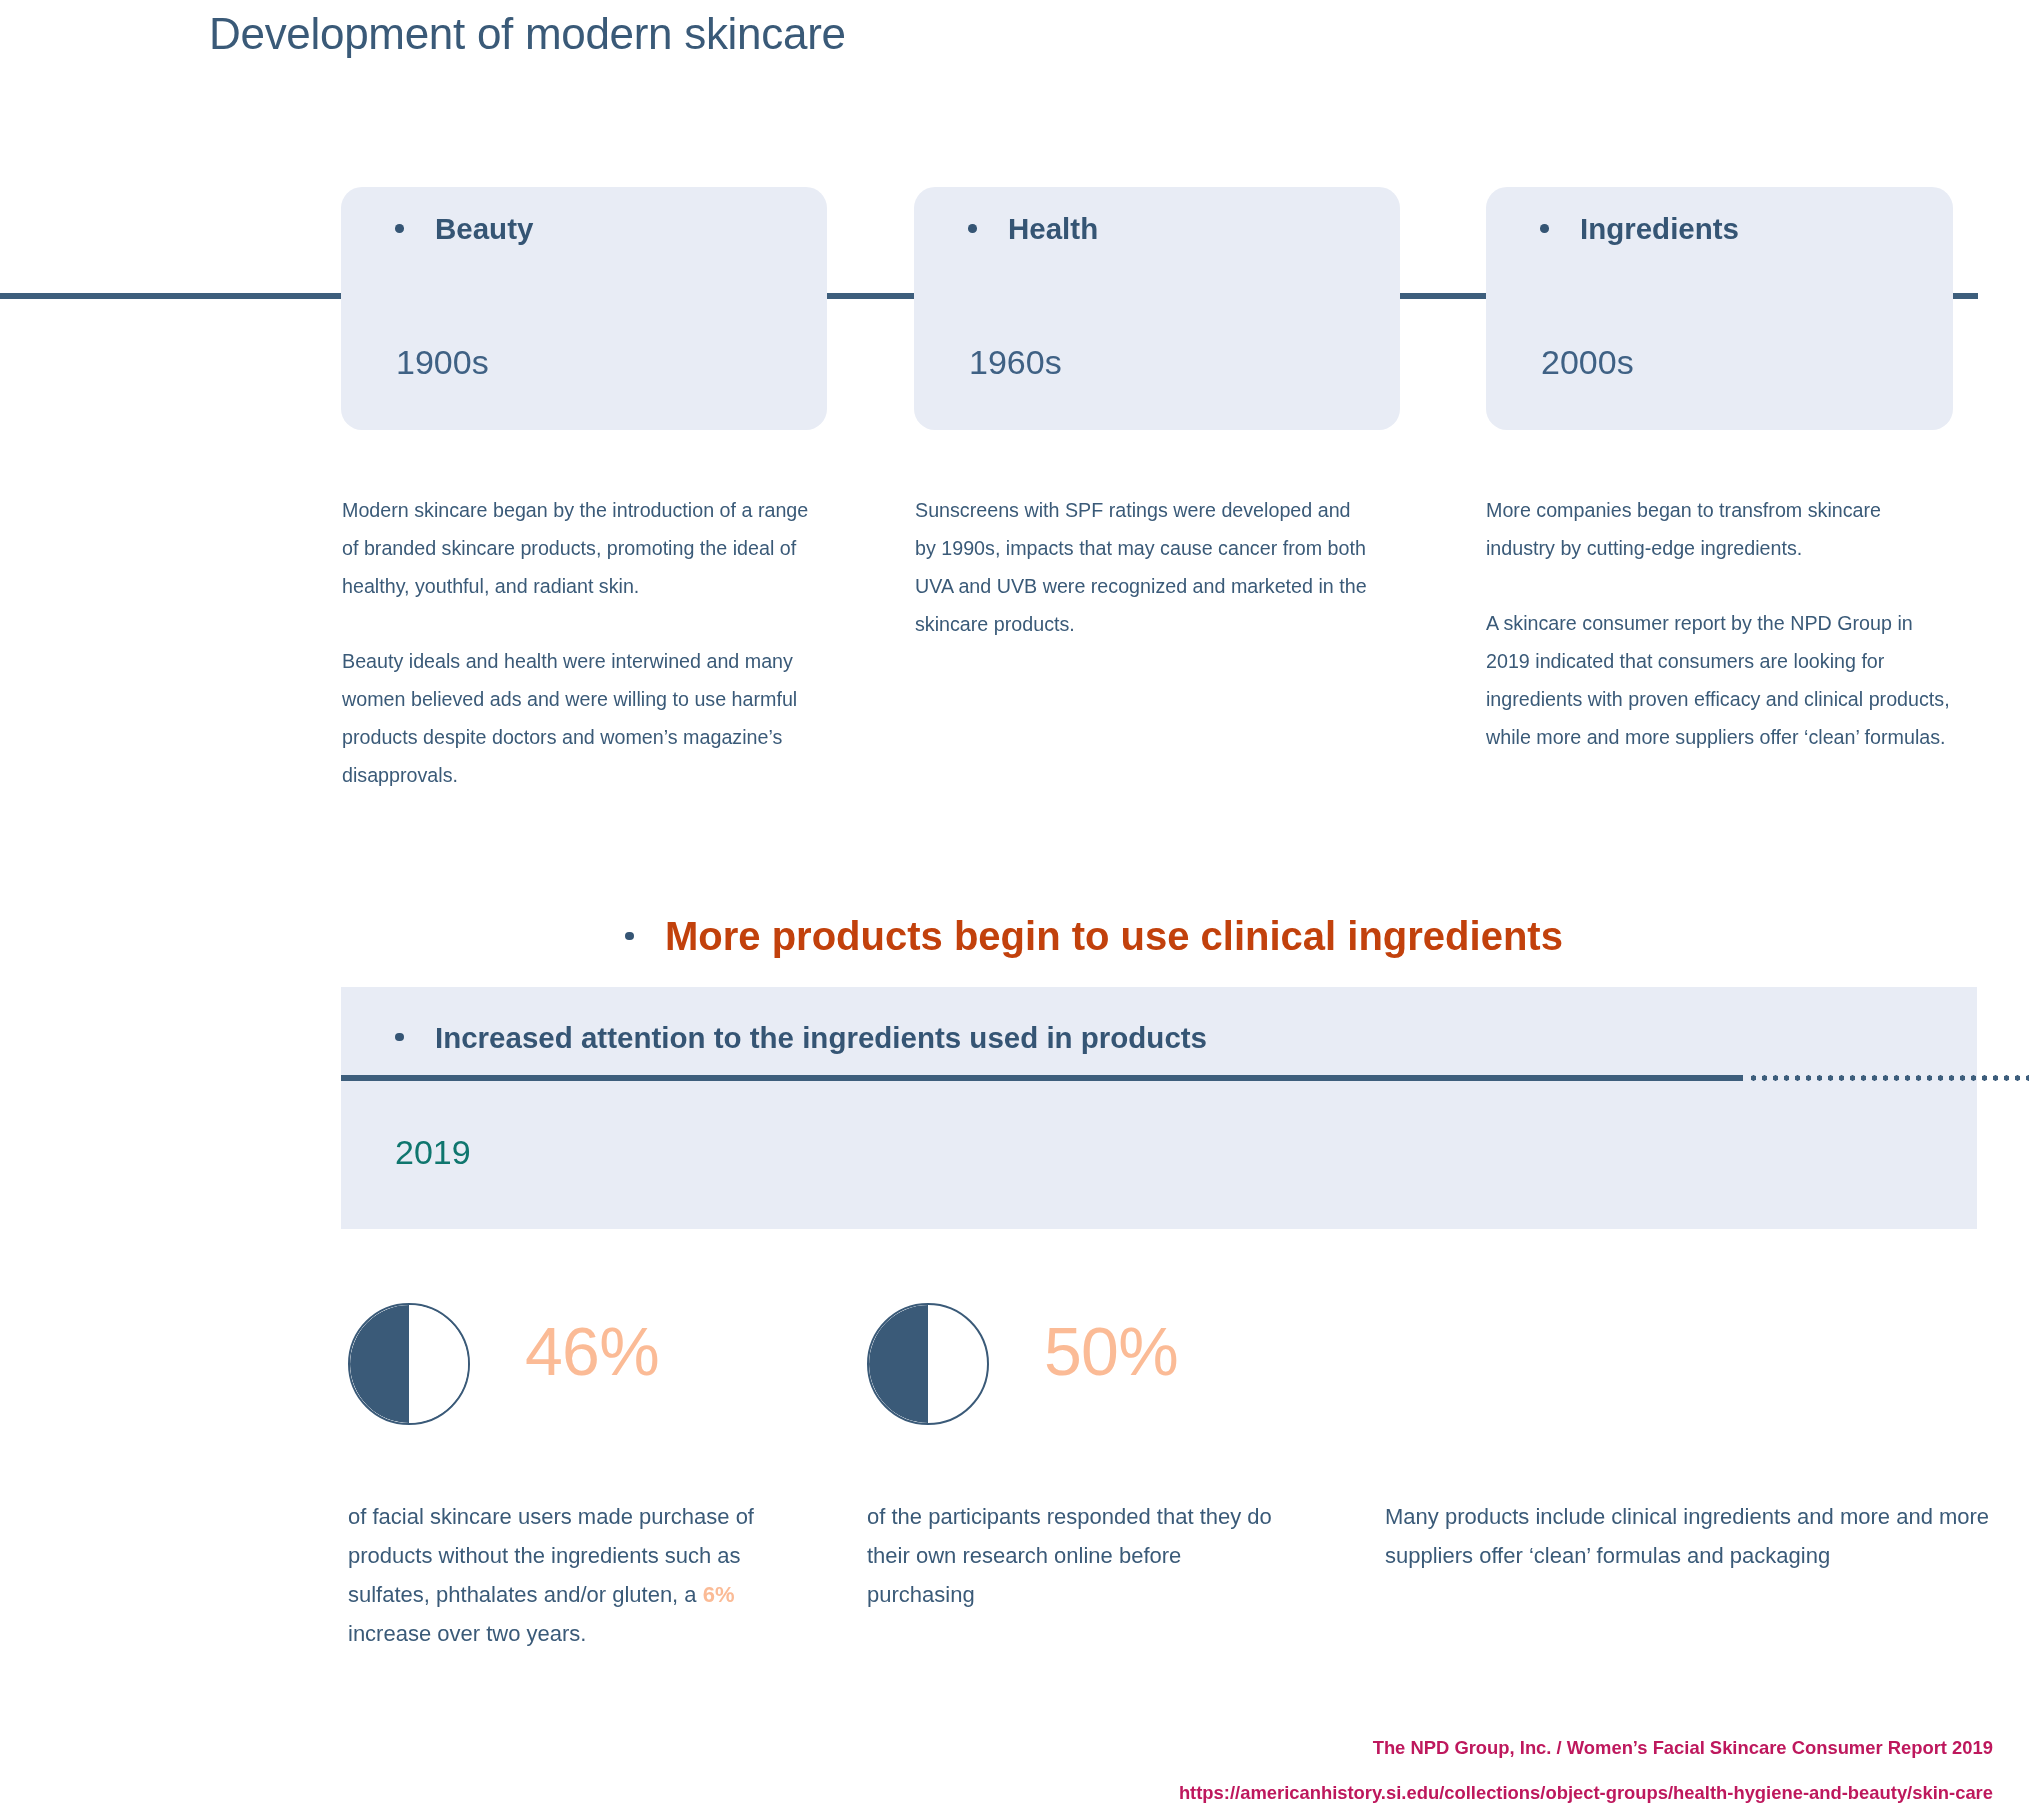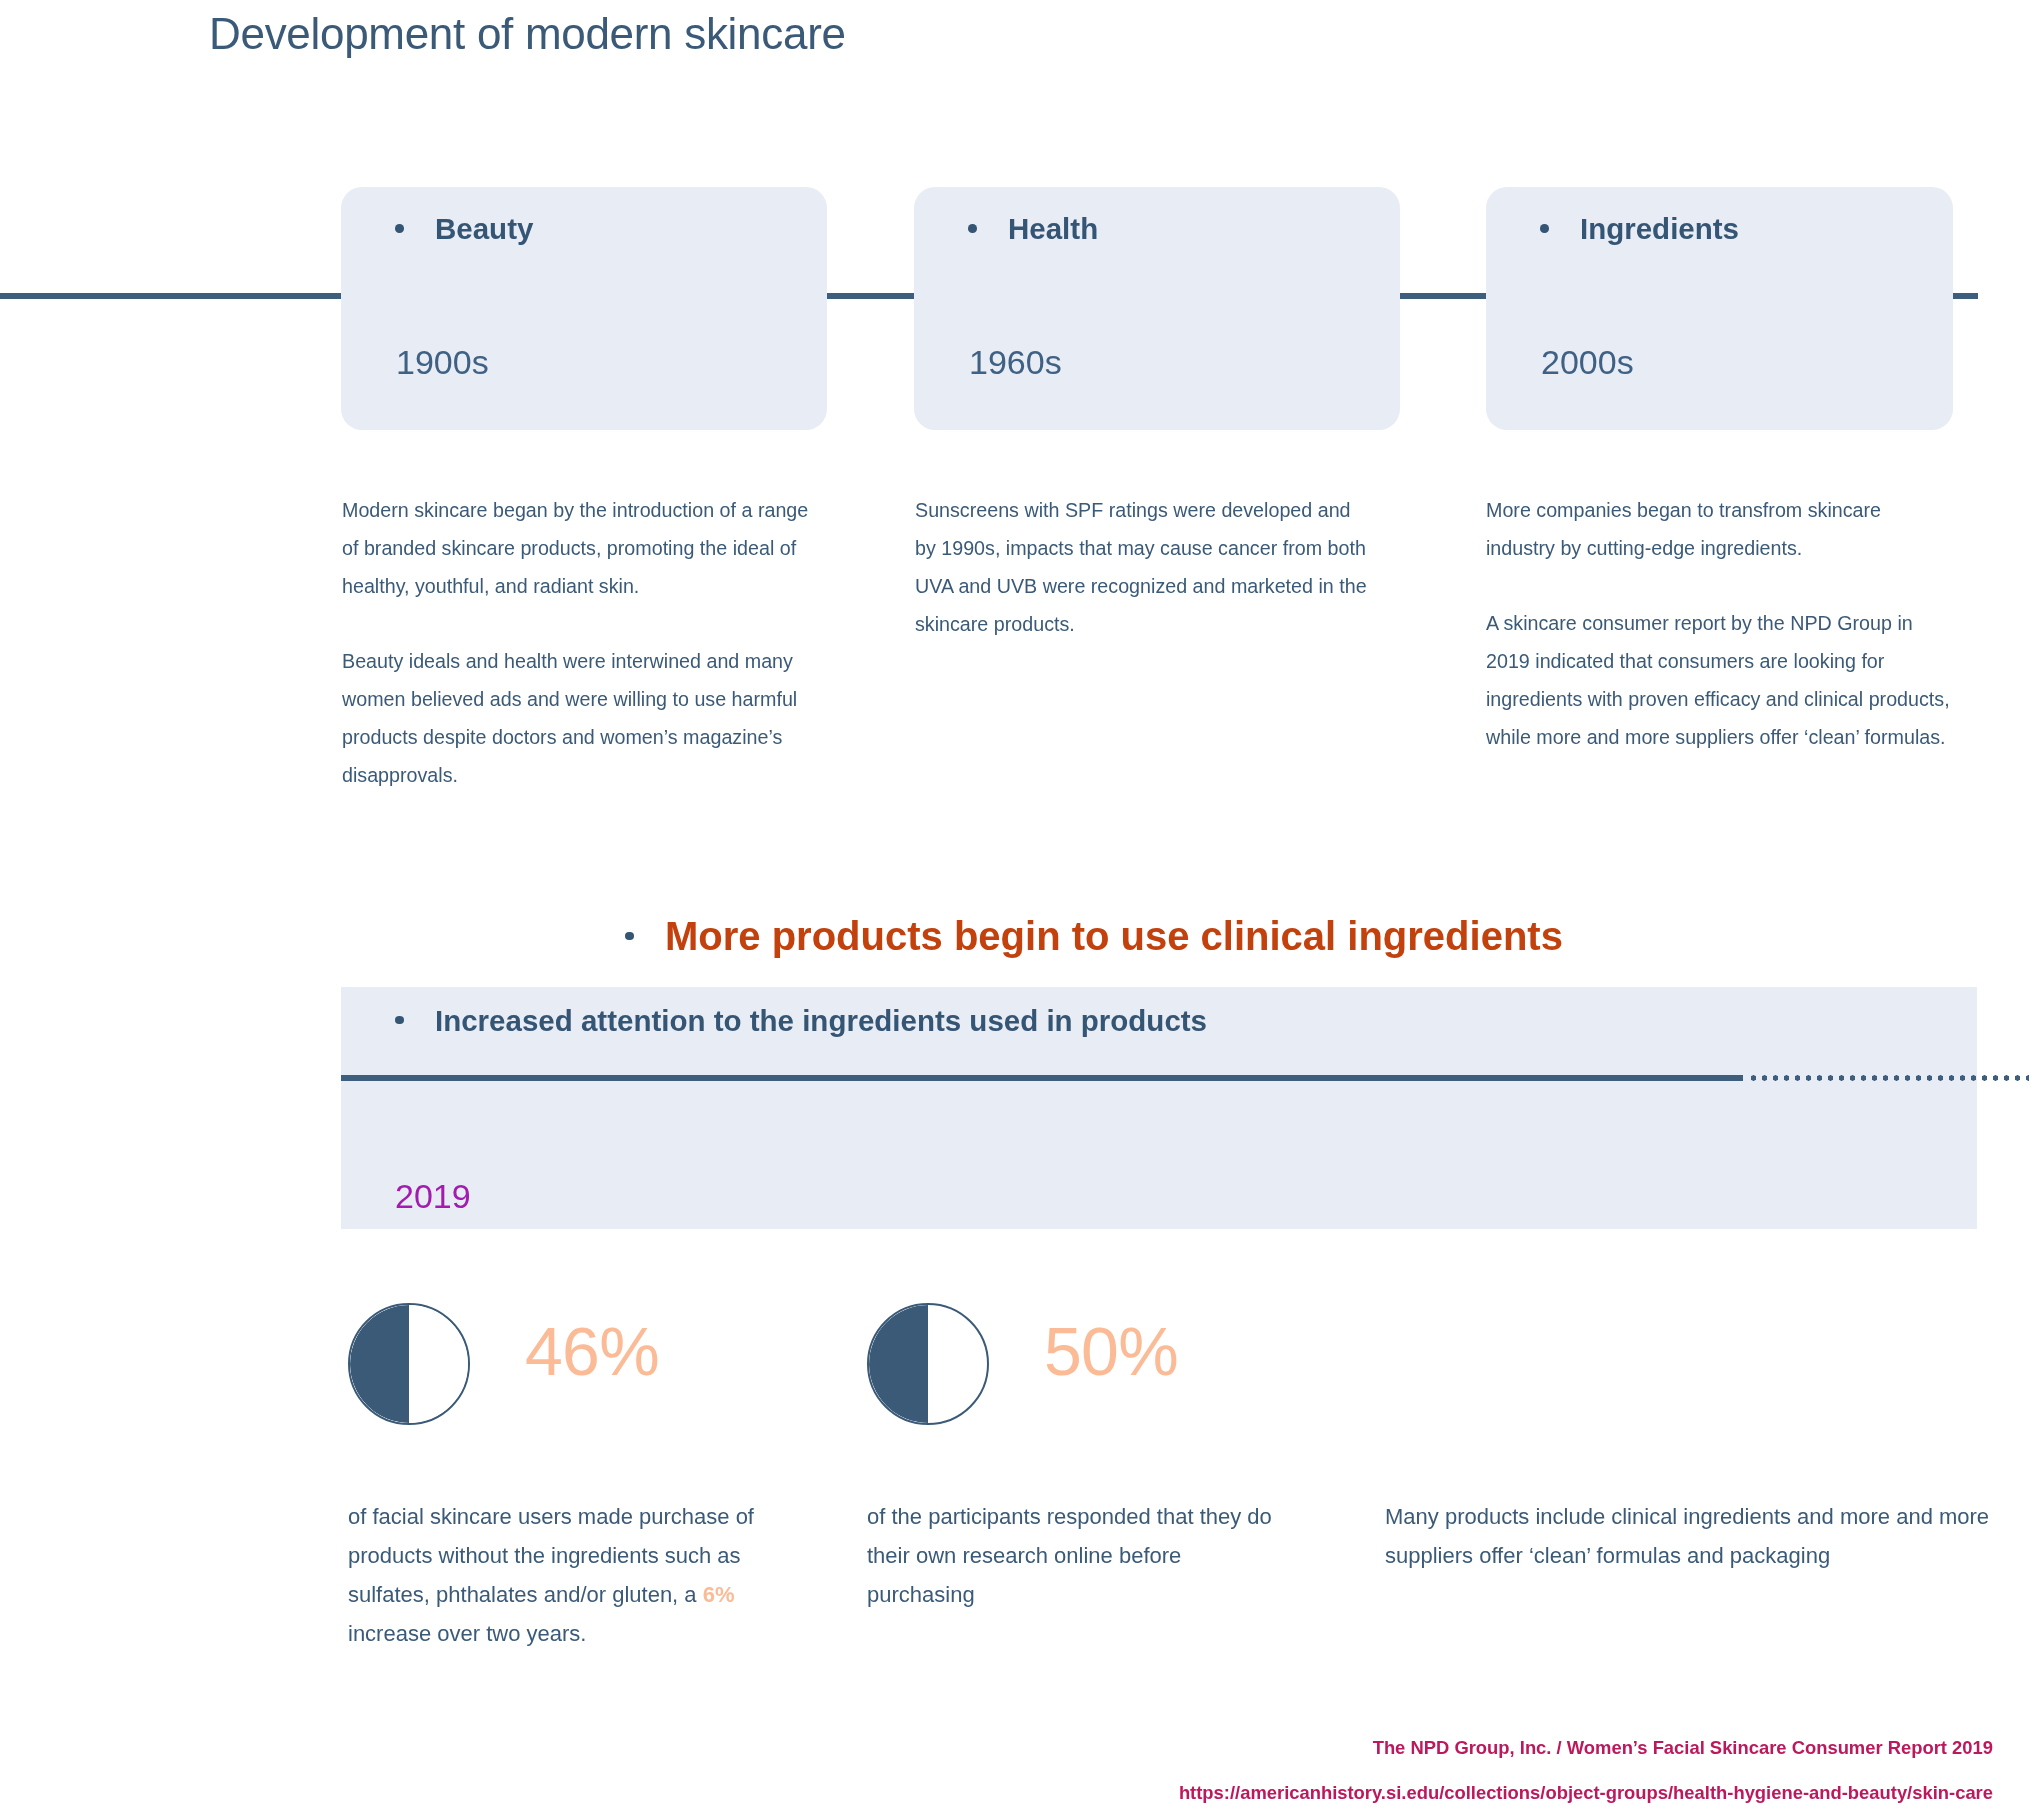--- a/index.html
+++ b/index.html
@@ -105,21 +105,21 @@
   }
 
   .mid-panel{
     position:absolute;
     left:341px; top:987px;
     width:1636px; height:242px;
     background:#e8ecf5;
   }
   .mid-panel-head{
     position:absolute;
-    left:54px; top:17px;
+    left:54px; top:34px;
     font-size:29.5px;
     font-weight:bold;
     color:#355574;
     white-space:nowrap;
   }
   .mid-panel-head .dot{
     display:inline-block;
     width:8.5px;height:8.5px;border-radius:50%;
     background:#355574;
     vertical-align:middle;
@@ -138,23 +138,22 @@
     left:1748px; top:1075px;
     width:281px; height:5.9px;
     background-image:radial-gradient(circle, #3d5e7c 42%, rgba(0,0,0,0) 45%);
     background-size:11px 5.9px;
     background-repeat:repeat-x;
   }
   .mid-year{
     position:absolute;
     left:54px; top:146px;
     font-size:34px;
-    color:#a21caf;
-    white-space:nowrap;
-    margin-top:44px;
+    color:#0f766e;
+    white-space:nowrap;
   }
 
   
   .stat{position:absolute;}
   .stat.s1{left:348px; top:1303px;}
   .stat.s2{left:867px; top:1303px;}
 
   .pie{
     position:relative;
     width:122px;height:122px;

